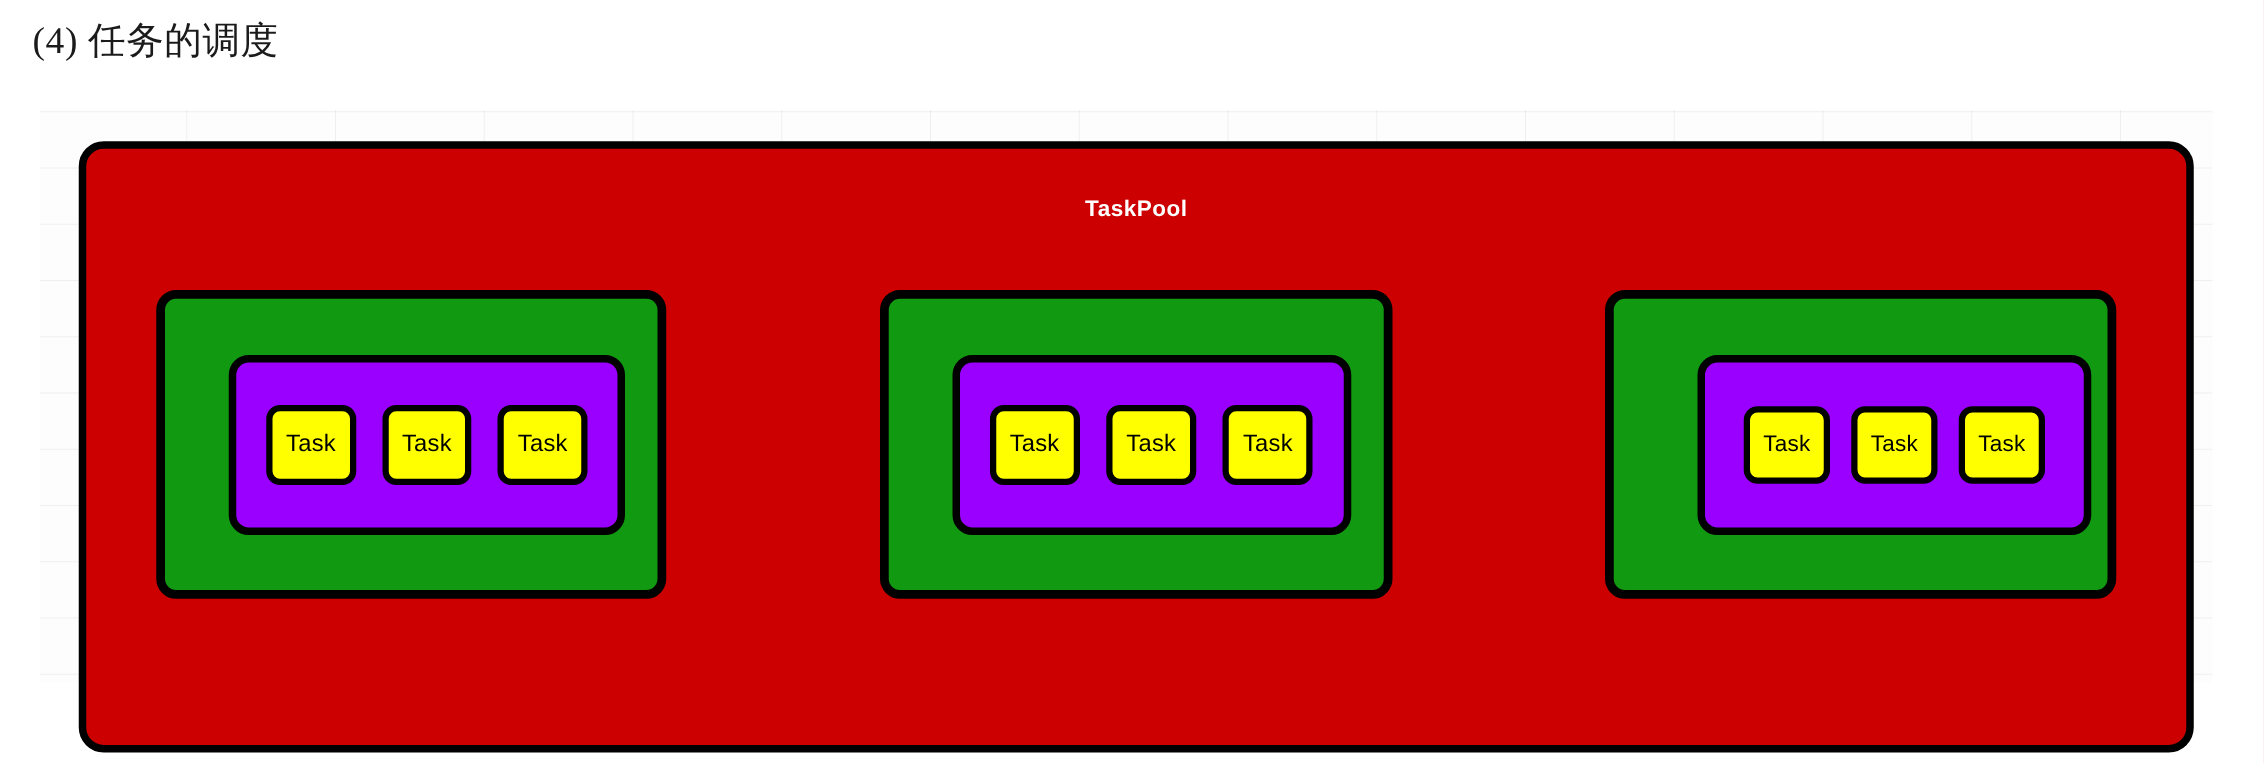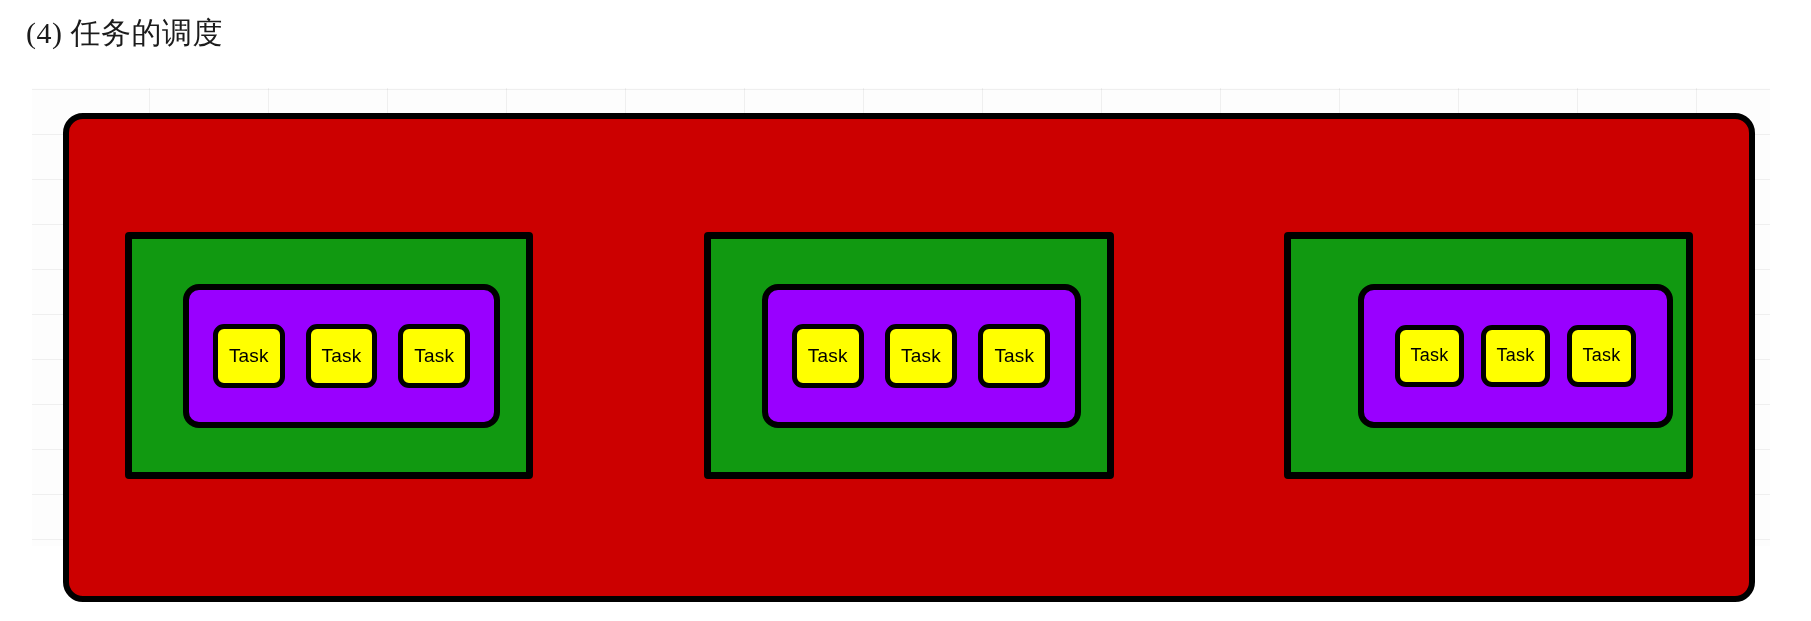--- a/index.html
+++ b/index.html
@@ -76,21 +76,21 @@
     top: 113px;
     height: 247px;
     display: flex;
     justify-content: space-between;
     align-items: stretch;
   }
   .group {
     box-sizing: border-box;
     background: #119911;
     border: 7px solid #000000;
-    border-radius: 4px;
+    border-radius: 16px;
     display: flex;
     align-items: center;
     justify-content: center;
     position: relative;
   }
   .group-1 { width: 408px; }
   .group-2 { width: 410px; }
   .group-3 { width: 409px; }
 
   
@@ -131,20 +131,21 @@
 </style>
 </head>
 <body>
 
 <div id="heading">(4)  任务的调度</div>
 
 <div id="canvas"></div>
 
 <div id="taskpool">
 
+  <div id="taskpool-label">TaskPool</div>
 
   <div id="groups">
 
     <div class="group group-1">
       <div class="queue">
         <div class="task">Task</div>
         <div class="task">Task</div>
         <div class="task">Task</div>
       </div>
     </div>

